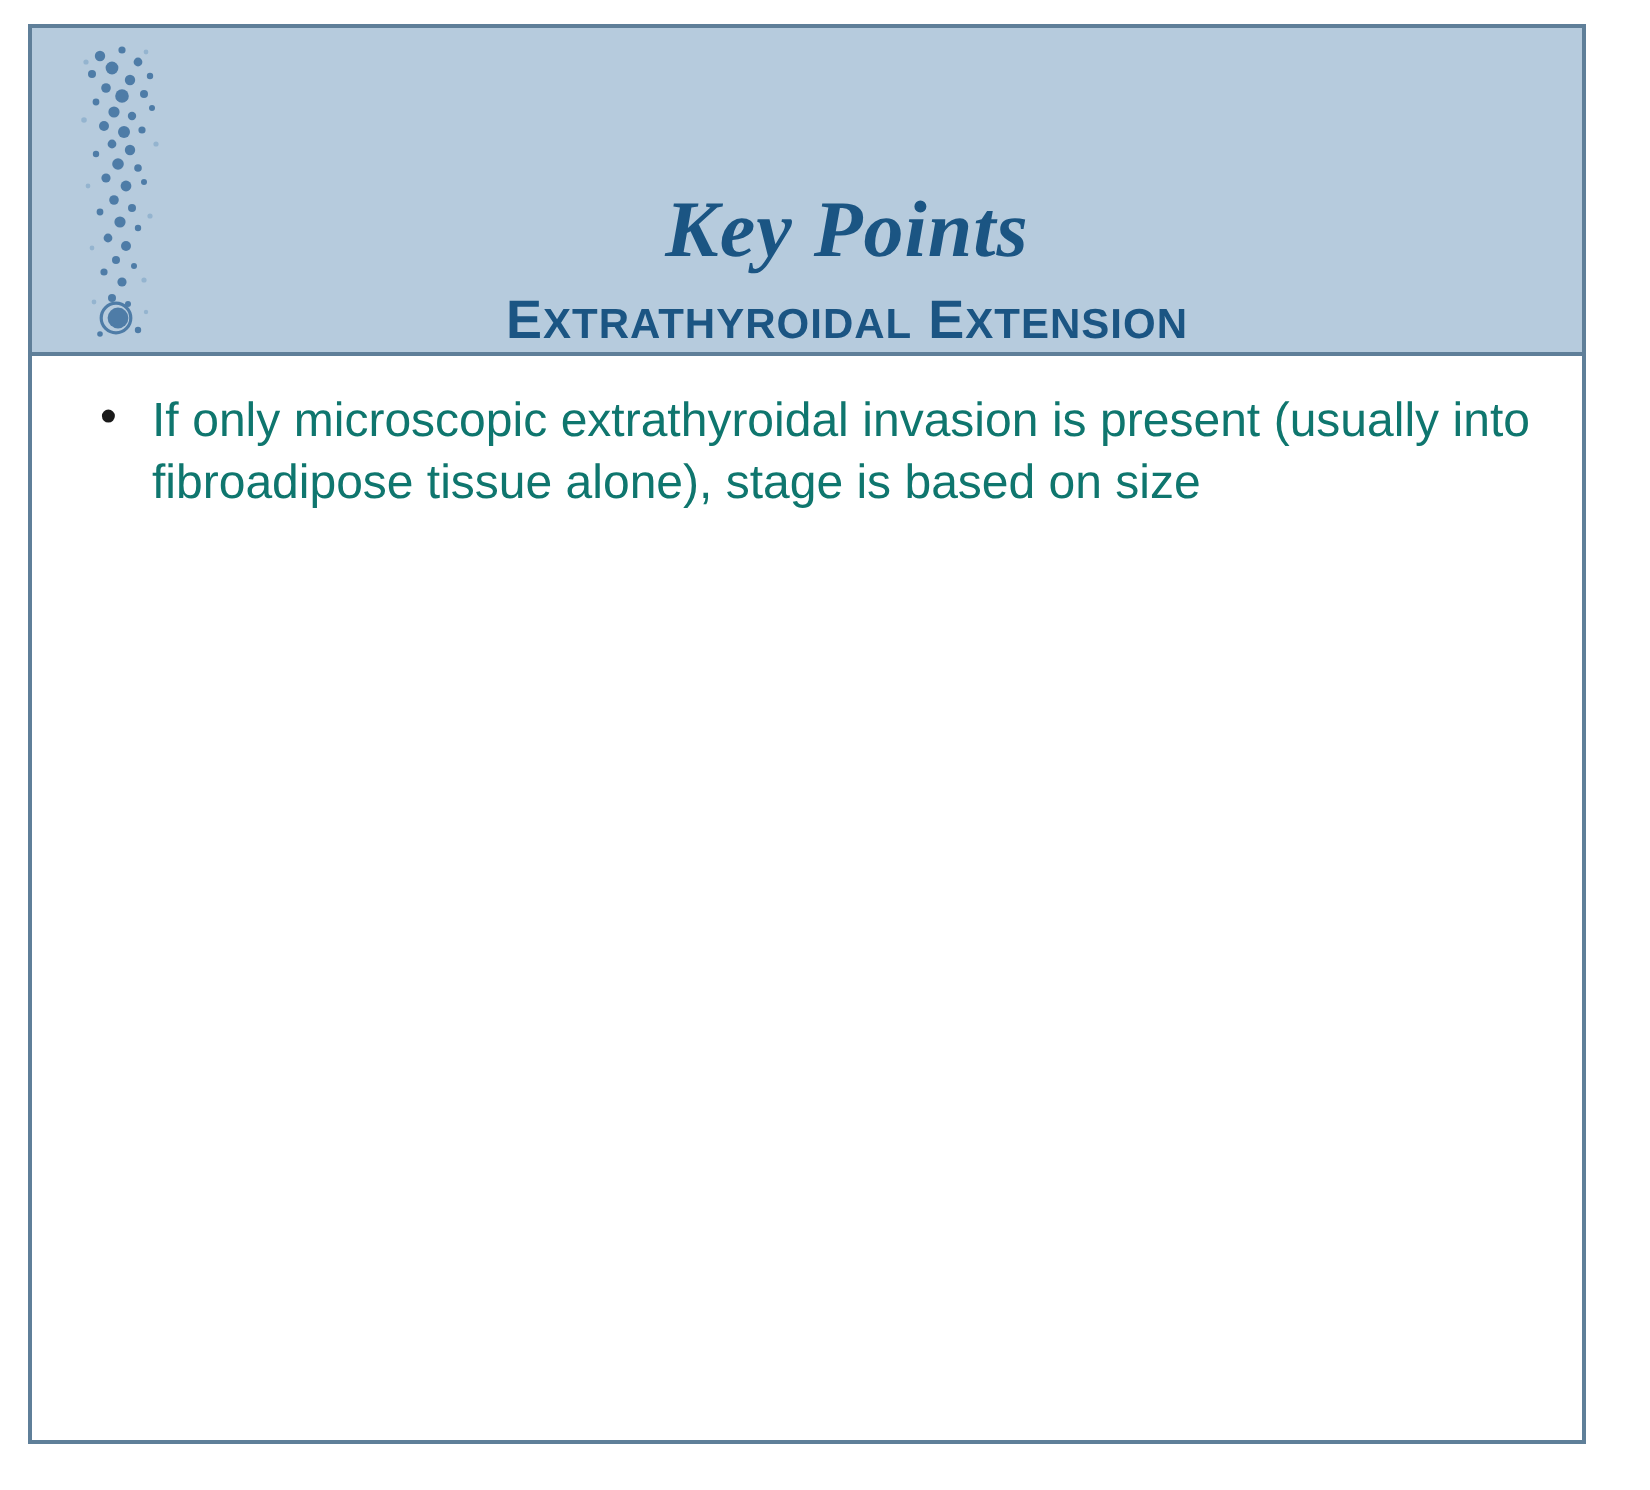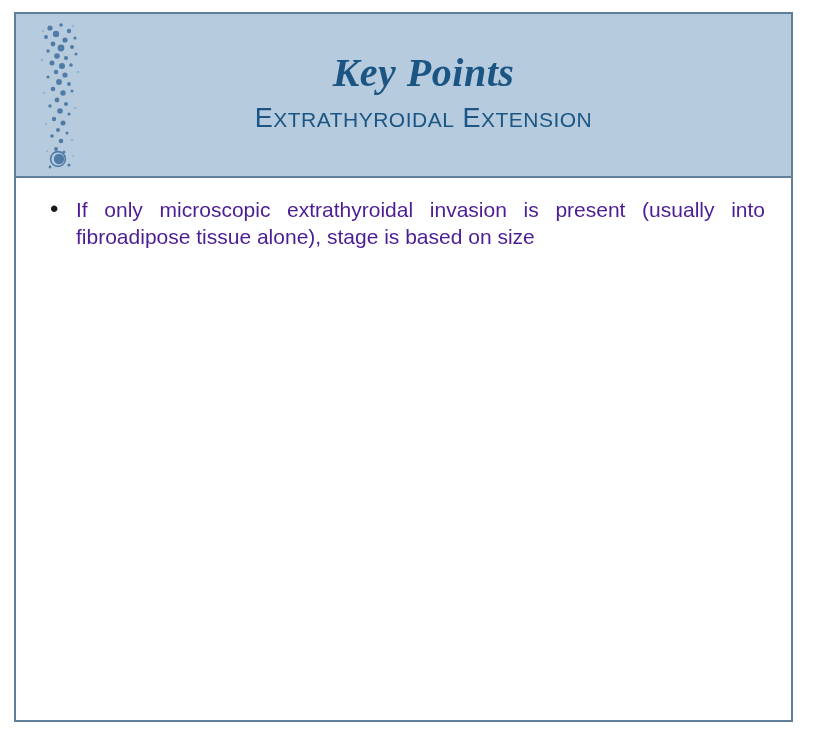--- a/index.html
+++ b/index.html
@@ -30,40 +30,40 @@
     box-sizing: border-box;
     overflow: hidden;
   }
   .header {
     position: relative;
     height: 164px;
     background: #b6cbdd;
     border-bottom: 2px solid #5f7f99;
     box-sizing: border-box;
     display: flex;
-    align-items: center;
+    align-items: flex-end;
     justify-content: center;
   }
   .header-titles {
     text-align: center;
     margin-left: 40px;
     margin-top: -6px;
   }
   .title-main {
     font-family: "Liberation Serif", serif;
     font-style: italic;
     font-weight: bold;
     font-size: 40px;
     color: #1b5583;
     letter-spacing: 0.5px;
     line-height: 1.1;
   }
   .title-sub {
     font-family: "Liberation Sans", sans-serif;
-    font-weight: normal;
+    font-weight: bold;
     font-size: 27px;
     color: #1b5583;
     letter-spacing: 0.5px;
     margin-top: 8px;
   }
   .title-sub .sc {
     font-size: 21px;
   }
   
   .header-graphic {
@@ -78,23 +78,23 @@
   }
   ul.points {
     margin: 0;
     padding: 0;
     list-style: none;
   }
   ul.points li {
     position: relative;
     padding-left: 34px;
     margin-bottom: 30px;
-    font-size: 21px;
+    font-size: 24px;
     line-height: 1.29;
-    color: #4c1d95;
+    color: #0f766e;
     text-align: justify;
     text-justify: inter-word;
     font-family: "Liberation Sans", sans-serif;
   }
   ul.points li:last-child {
     margin-bottom: 0;
   }
   ul.points li::before {
     content: "\2022";
     position: absolute;

